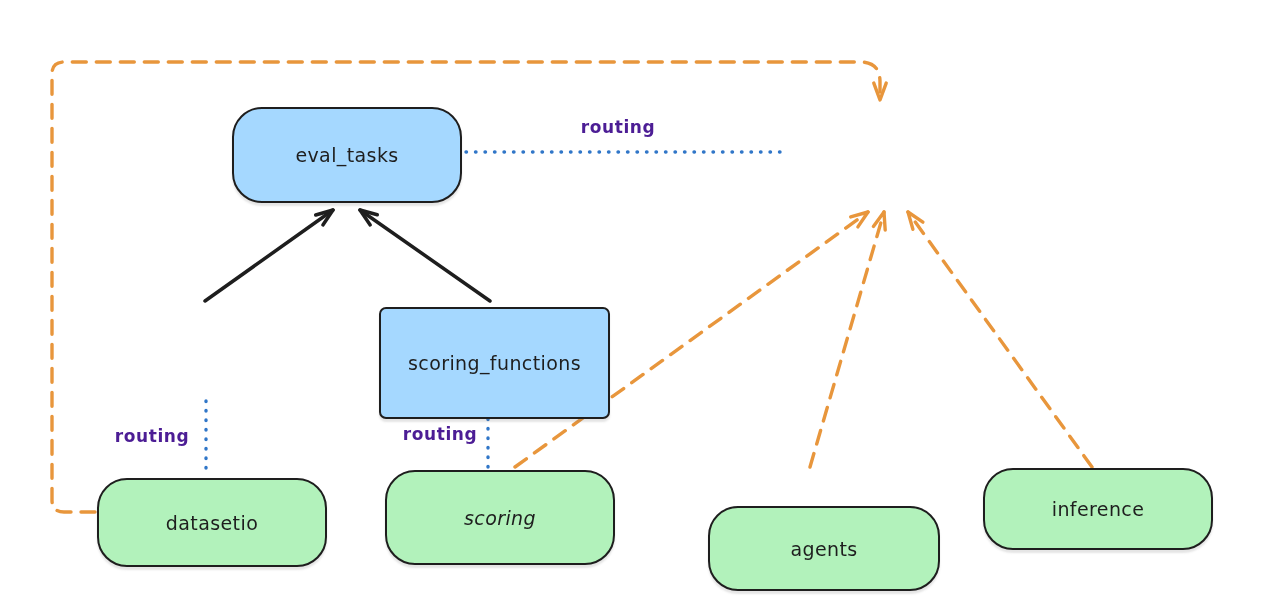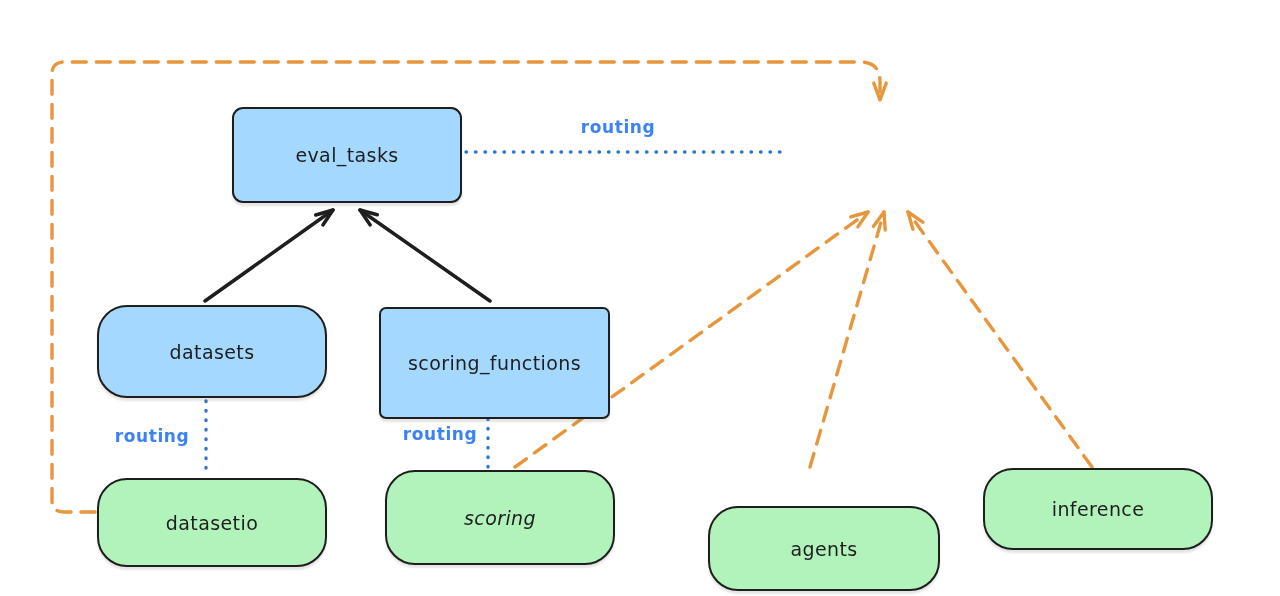--- a/index.html
+++ b/index.html
@@ -30,21 +30,21 @@
     box-shadow: 0 3px 2px rgba(110,110,110,0.18);
     box-sizing: border-box;
   }
   .node.blue  { background: #a5d8ff; }
   .node.green { background: #b2f2bb; }
   .edge-label {
     position: absolute;
     font-size: 17px;
     font-weight: 600;
     letter-spacing: 0.6px;
-    color: #3b82f6;
+    color: #4c1d95;
     text-align: center;
   }
 </style>
 </head>
 <body>
 
 <div id="canvas">
 
   <svg id="edges" viewBox="0 0 1280 596" xmlns="http://www.w3.org/2000/svg">
 
@@ -78,24 +78,23 @@
       <path d="M 810,467 L 884,212" stroke-dasharray="14 10"></path>
       <path d="M 885.2,230 L 884,212 L 873.4,226.5"></path>
     </g>
 
     <g stroke="#e8963c" stroke-width="3.4" fill="none" stroke-linecap="round" stroke-linejoin="round">
       <path d="M 1092,467 L 908,212" stroke-dasharray="14 10"></path>
       <path d="M 922.9,222.1 L 908,212 L 912.9,229.3"></path>
     </g>
   </svg>
 
-  <div class="node blue" style="left:232px; top:107px; width:230px; height:96px;border-radius:11px;">eval_tasks</div>
+  <div class="node blue" style="left:232px; top:107px; width:230px; height:96px;">eval_tasks</div>
 
 
-  <div class="node blue" style="left:97px; top:305px; width:230px; height:93px;">datasets</div>
 
   <div class="node blue" style="left:379px; top:307px; width:231px; height:112px;border-radius:7px;">scoring_functions</div>
 
   <div class="node green" style="left:97px; top:478px; width:230px; height:89px;">datasetio</div>
 
   <div class="node green" style="left:385px; top:470px; width:230px; height:95px;font-style:italic;">scoring</div>
 
   <div class="node green" style="left:708px; top:470px; width:232px; height:85px;margin-top:36px;">agents</div>
 
   <div class="node green" style="left:983px; top:468px; width:230px; height:82px;">inference</div>

